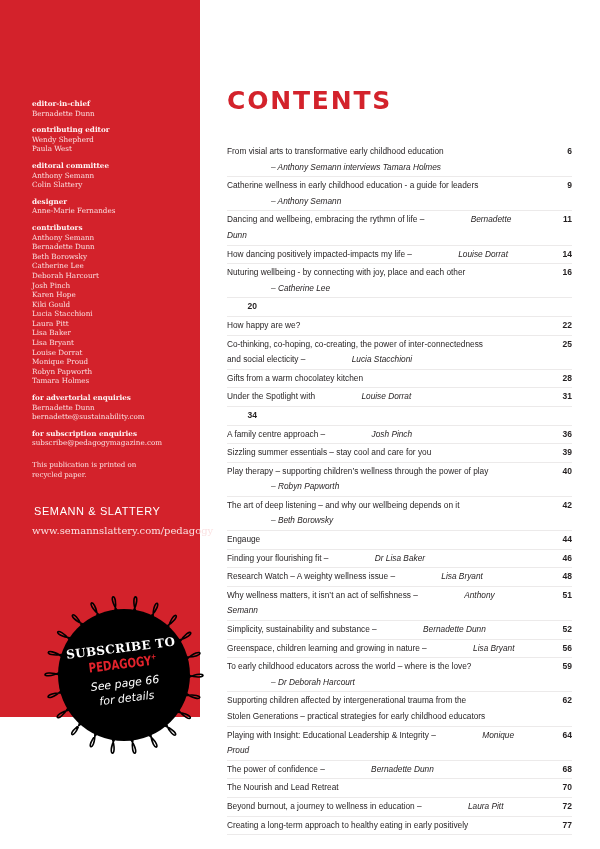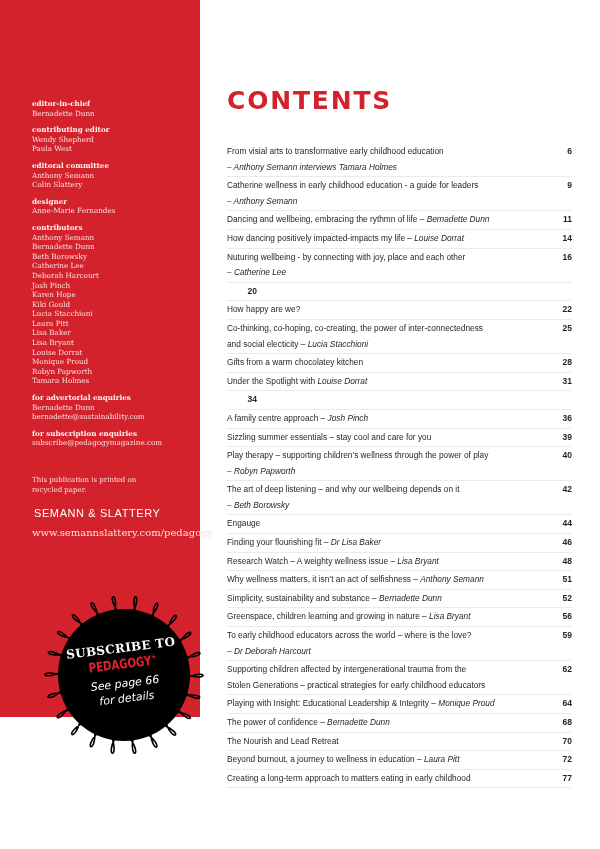--- a/index.html
+++ b/index.html
@@ -19,26 +19,26 @@
     font-family:"DejaVu Serif", serif; font-weight:bold;
     font-size:7.2px; line-height:9.6px; color:#fff4f4;
   }
   .mh-name {
     font-family:"DejaVu Serif", serif;
     font-size:7.2px; line-height:9.6px; color:#fbe0e1;
   }
   .mh-note {
     font-family:"DejaVu Serif", serif;
     font-size:7px; line-height:9.6px; color:#fbe0e1;
-    margin-top:28px; width:130px;
+    margin-top:13px; width:130px;
   }
   .brand {
     font-family:"Liberation Sans", sans-serif;
     font-size:11px; letter-spacing:0.6px; color:#ffffff;
-    margin-top:12px; margin-left:2px;
+    margin-top:25px; margin-left:2px;
   }
   .brand-url {
     font-family:"DejaVu Serif", serif;
     font-size:10px; color:#fbe0e1; margin-top:8px;
   }
 
   .badge {
     position:absolute; left:34px; top:585px; width:180px; height:180px;
   }
   .badge svg { position:absolute; left:0; top:0; }
@@ -81,21 +81,21 @@
     position:relative; display:flex; justify-content:space-between;
     border-bottom:0.5px solid #eceaea;
     padding:1px 0 1px 0;
   }
   .toc-text {
     width:290px;
     font-family:"Liberation Sans", sans-serif;
     font-size:8.3px; line-height:15.6px; color:#231f20;
     white-space:pre-line;
   }
-  .toc-text i { font-style:italic; }
+  .toc-text i { font-style:italic;margin-left:44px; }
   .toc-page {
     font-family:"Liberation Sans", sans-serif; font-weight:bold;
     font-size:8.5px; line-height:15.6px; color:#231f20;
     width:30px; text-align:right;
   }
 </style>
 </head>
 <body>
 
 <div class="sidebar">
@@ -270,17 +270,17 @@
       </div>
       <div class="toc-row">
         <div class="toc-text"><span>The Nourish and Lead Retreat</span></div>
         <div class="toc-page">70</div>
       </div>
       <div class="toc-row">
         <div class="toc-text"><span>Beyond burnout, a journey to wellness in education – </span><i>Laura Pitt</i></div>
         <div class="toc-page">72</div>
       </div>
       <div class="toc-row">
-        <div class="toc-text"><span>Creating a long-term approach to matters eating in early childhood</span></div>
+        <div class="toc-text"><span>Creating a long-term approach to healthy eating in early positively</span></div>
         <div class="toc-page">77</div>
       </div>
     </div>
 </div>
 
 </body></html>

